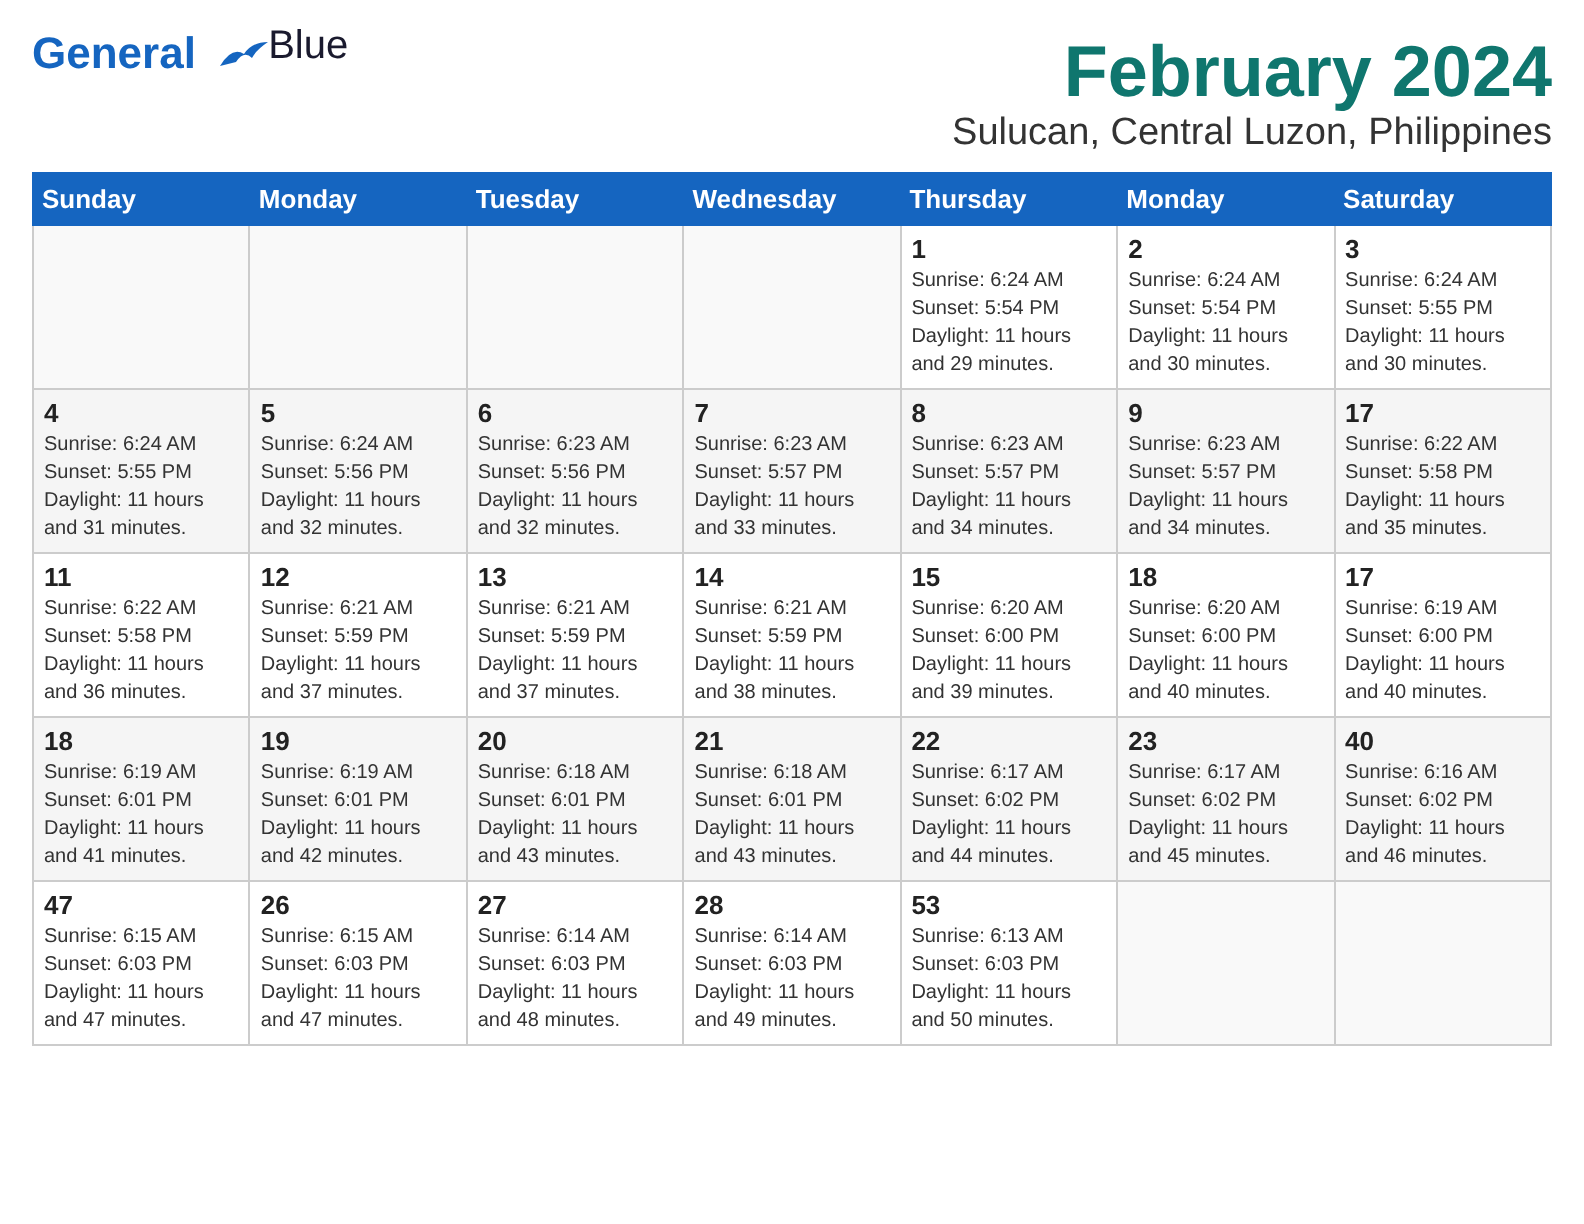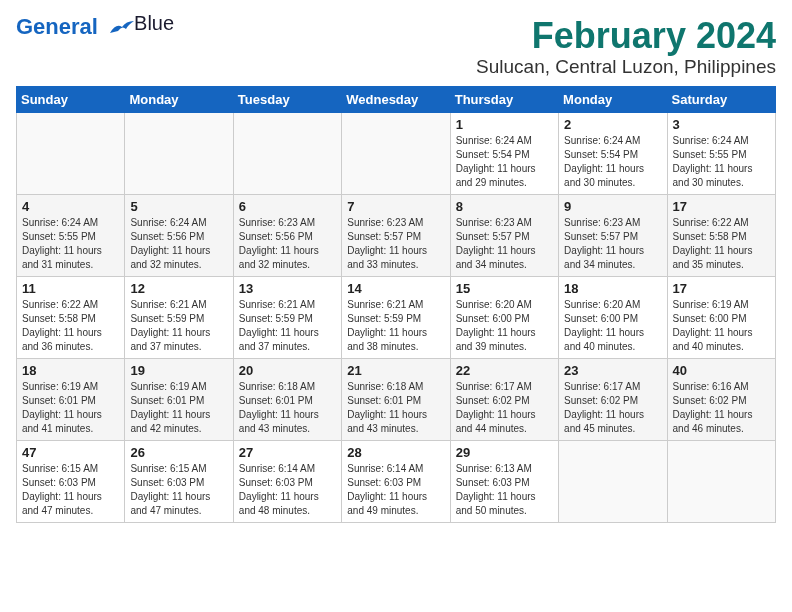--- a/index.html
+++ b/index.html
@@ -230,20 +230,20 @@
         </td>
         <td>
           <span class="day-num">27</span>
           <div class="day-info">Sunrise: 6:14 AM<br>Sunset: 6:03 PM<br>Daylight: 11 hours and 48 minutes.</div>
         </td>
         <td>
           <span class="day-num">28</span>
           <div class="day-info">Sunrise: 6:14 AM<br>Sunset: 6:03 PM<br>Daylight: 11 hours and 49 minutes.</div>
         </td>
         <td>
-          <span class="day-num">29</span>
+          <span class="day-num">53</span>
           <div class="day-info">Sunrise: 6:13 AM<br>Sunset: 6:03 PM<br>Daylight: 11 hours and 50 minutes.</div>
         </td>
         <td class="empty"></td>
         <td class="empty"></td>
       </tr>
     </tbody>
 </table>
 
 </body></html>

